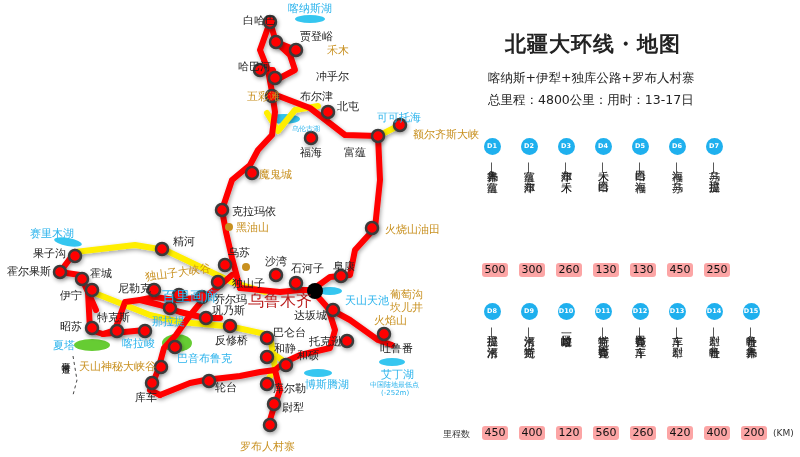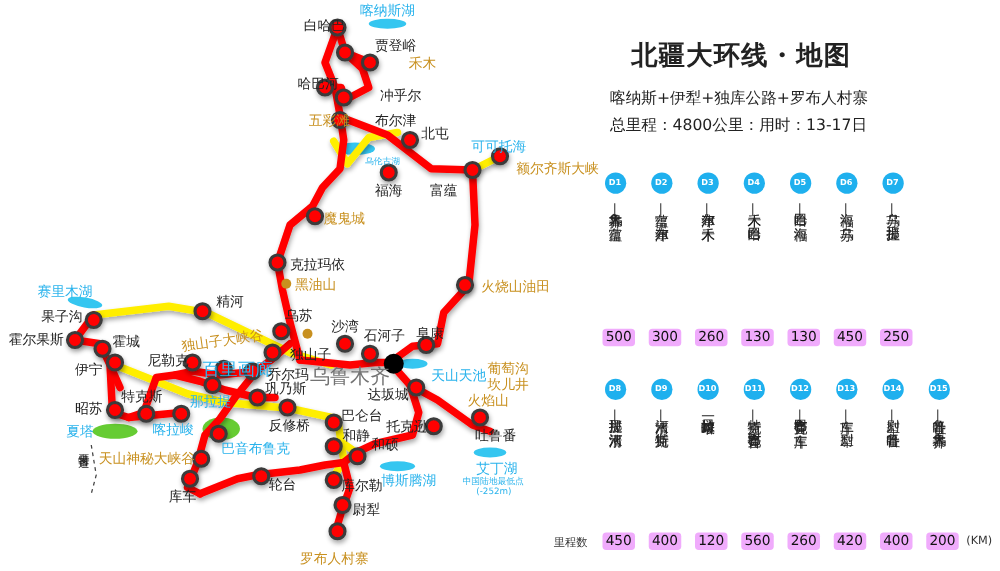--- a/index.html
+++ b/index.html
@@ -1,30 +1,30 @@
 <!DOCTYPE html>
 <html><head>
 <meta charset="utf-8">
 <style>
   html,body{margin:0;padding:0;background:#fff;}
   body{width:800px;height:457px;position:relative;overflow:hidden;font-family:"DejaVu Sans","Liberation Sans",sans-serif;}
   #map{position:absolute;left:0;top:0;width:470px;height:373px;}
   .lbl{position:absolute;font-size:11px;line-height:12px;white-space:nowrap;color:#222;}
   .lbl.orange{color:#c8901f;}
   .lbl.blue{color:#2ab3ec;}
-  .lbl.big{font-size:16px;line-height:18px;color:#737373;}
+  .lbl.big{font-size:16px;line-height:18px;color:#b91c1c;}
   .lbl.small{font-size:7px;line-height:8px;}
   .lbl.vert{writing-mode:vertical-rl;font-size:9px;letter-spacing:1px;}
   .title{position:absolute;left:505px;top:30px;font-size:21px;font-weight:bold;color:#222;letter-spacing:1px;}
   .sub{position:absolute;left:488px;font-size:12.5px;color:#222;}
   .days{position:absolute;left:470px;width:330px;}
   .day{position:absolute;width:30px;text-align:center;}
   .badge{display:inline-block;width:17px;height:17px;border-radius:50%;background:#1fb0ee;color:#fff;font-size:6.5px;line-height:17px;text-align:center;font-weight:bold;}
   .route{writing-mode:vertical-rl;font-size:11px;line-height:13px;color:#222;margin:7px auto 0;letter-spacing:0px;}
-  .km{position:absolute;width:26px;height:14px;border-radius:3px;background:#f0abfc;color:#111;font-size:11px;line-height:14px;text-align:center;}
+  .km{position:absolute;width:26px;height:14px;border-radius:3px;background:#fca5a5;color:#111;font-size:11px;line-height:14px;text-align:center;}
   .kmlabel{position:absolute;font-size:9px;color:#333;}
 </style>
 </head>
 <body>
 
 <div id="map">
   <svg width="470" height="457" viewBox="0 0 470 457">
     <defs>
       <filter id="sh" x="-20%" y="-20%" width="140%" height="140%">
         <feGaussianBlur in="SourceAlpha" stdDeviation="2"></feGaussianBlur>
@@ -125,21 +125,21 @@
     <circle cx="246" cy="267" r="4" fill="#c8901f"></circle>
     <circle cx="229" cy="227" r="4" fill="#c8901f"></circle>
   </svg>
 
   
   <span class="lbl blue" style="left:288px;top:3px">喀纳斯湖</span>
   <span class="lbl" style="left:243px;top:15px">白哈巴</span>
   <span class="lbl" style="left:300px;top:31px">贾登峪</span>
   <span class="lbl orange" style="left:327px;top:45px">禾木</span>
   <span class="lbl" style="left:238px;top:61px">哈巴河</span>
-  <span class="lbl" style="left:304px;top:71px">冲乎尔</span>
+  <span class="lbl" style="left:316px;top:71px">冲乎尔</span>
   <span class="lbl orange" style="left:247px;top:91px">五彩滩</span>
   <span class="lbl" style="left:300px;top:91px">布尔津</span>
   <span class="lbl" style="left:337px;top:101px">北屯</span>
   <span class="lbl blue" style="left:377px;top:112px">可可托海</span>
   <span class="lbl orange" style="left:413px;top:129px">额尔齐斯大峡</span>
   <span class="lbl blue small" style="left:292px;top:125px">乌伦古湖</span>
   <span class="lbl" style="left:300px;top:147px">福海</span>
   <span class="lbl" style="left:344px;top:147px">富蕴</span>
   <span class="lbl orange" style="left:259px;top:169px">魔鬼城</span>
   <span class="lbl" style="left:232px;top:206px">克拉玛依</span>

